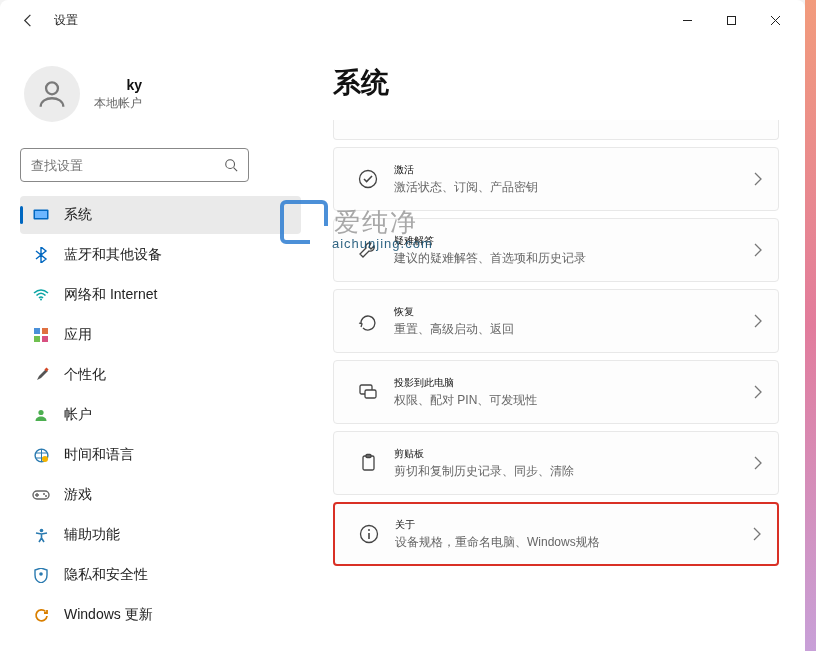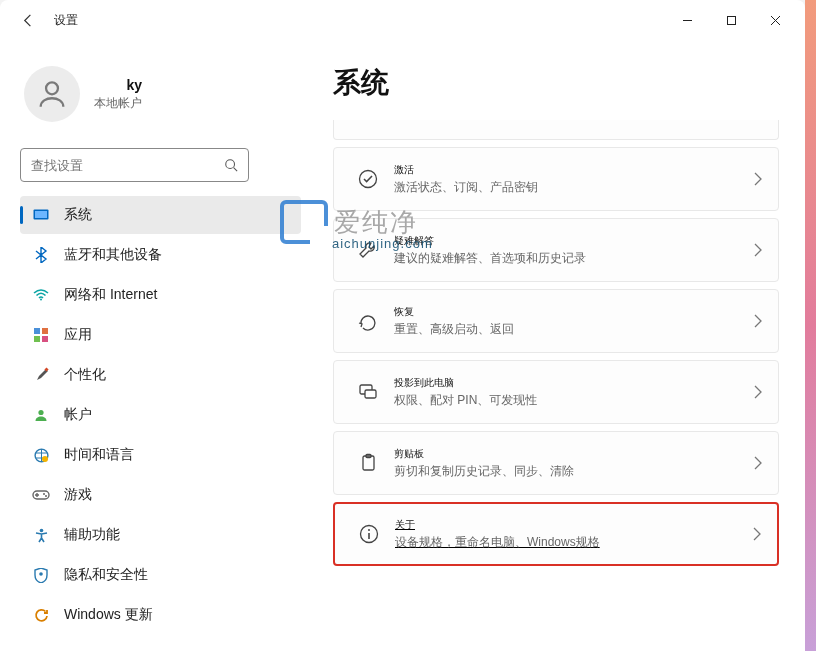--- a/index.html
+++ b/index.html
@@ -117,21 +117,21 @@
     }
     .card.partial-top{
       height:20px; border-top:none; padding-top:0; padding-bottom:6px;
       border-radius:0 0 4px 4px;
     }
     .card .cicon{ width:40px; display:flex; align-items:center; justify-content:center; color:#444;}
     .card .ctext{ flex:1; padding-left:6px;}
     .card .ctitle{ font-size:10px; color:#111; }
     .card .cdesc{ font-size:12px; color:#666; margin-top:2px;}
     .card .chev{ color:#777; }
-    .card.highlight{ border:2px solid #d93025;text-decoration:underline; }
+    .card.highlight{ border:2px solid #d93025; }
     .watermark{
       position:absolute;
       left:280px; top:200px;
       display:flex; align-items:center;
       gap:6px;
       pointer-events:none;
       opacity:0.85;
     }
     .watermark .wm-square{
       width:48px; height:44px;

